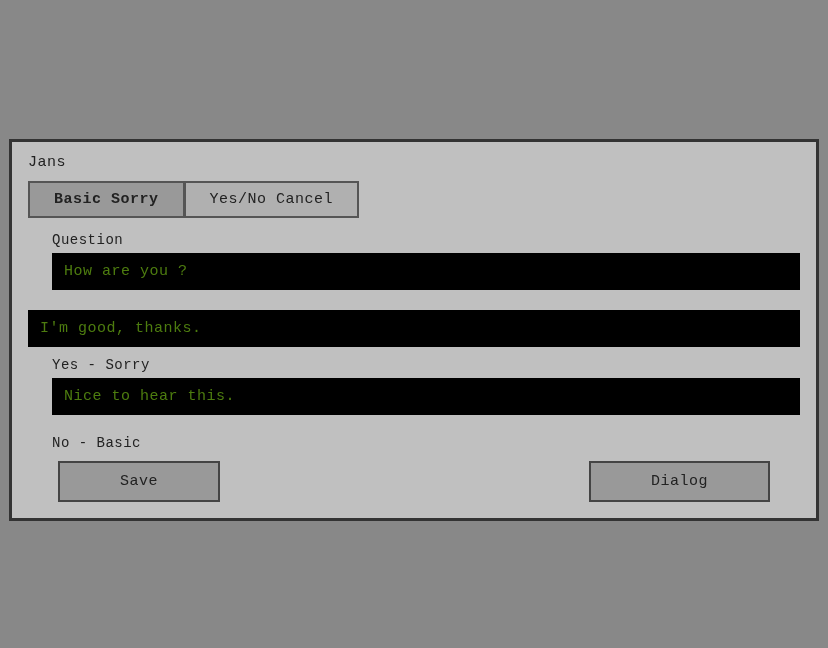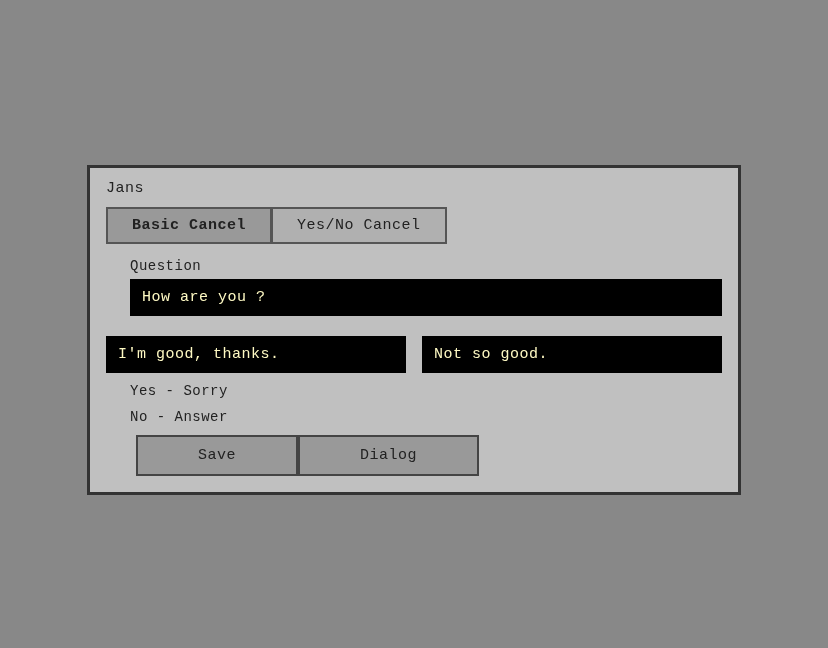--- a/index.html
+++ b/index.html
@@ -14,21 +14,21 @@
       justify-content: center;
       align-items: center;
       width: 828px;
       height: 648px;
       font-family: 'Courier New', Courier, monospace;
     }
 
     .dialog-window {
       background: #c0c0c0;
       border: 3px solid #333;
-      width: 654px;
+      width: 810px;
       padding: 12px 16px 16px 16px;
       margin-top: 12px;
     }
 
     .window-title {
       font-family: 'Courier New', Courier, monospace;
       font-size: 15px;
       color: #222;
       margin-bottom: 10px;
       letter-spacing: 0.5px;
@@ -64,21 +64,21 @@
     .section-label {
       font-family: 'Courier New', Courier, monospace;
       font-size: 14px;
       color: #222;
       margin-bottom: 5px;
       letter-spacing: 0.5px;
     }
 
     .black-field {
       background: #000;
-      color: #fef9c3;
+      color: #4d7c0f;
       font-family: 'Courier New', Courier, monospace;
       font-size: 15px;
       padding: 10px 12px;
       width: 100%;
       border: none;
       outline: none;
       letter-spacing: 0.5px;
       margin-bottom: 10px;
     }
 
@@ -88,20 +88,21 @@
       margin-bottom: 10px;
     }
 
     .answer-row .black-field {
       flex: 1;
       margin-bottom: 0;
     }
 
     .button-row {
       display: flex;
+      justify-content: space-between;
       margin-top: 8px;
       padding: 0 30px;
     }
 
     .btn {
       font-family: 'Courier New', Courier, monospace;
       font-size: 15px;
       padding: 10px 60px;
       background: #999;
       border: 2px solid #444;
@@ -117,43 +118,43 @@
   </style>
 </head>
 <body>
 
 <div class="dialog-window">
 
   <div class="window-title">Jans</div>
 
   <div class="tab-bar">
     <div class="tab active">
-      <span>Basic Cancel</span>
+      <span>Basic Sorry</span>
     </div>
     <div class="tab">
       <span>Yes/No Cancel</span>
     </div>
   </div>
 
   <div class="section-block">
     <div class="section-label">Question</div>
     <input class="black-field" type="text" value="How are you ?" style="">
   </div>
 
   <div class="answer-row">
     <input class="black-field" type="text" value="I'm good, thanks." style="">
-    <input class="black-field" type="text" value="Not so good." style="">
   </div>
 
   <div class="section-block">
     <div class="section-label">Yes - Sorry</div>
+    <input class="black-field" type="text" value="Nice to hear this." style="">
   </div>
 
   <div class="section-block">
-    <div class="section-label">No - Answer</div>
+    <div class="section-label">No - Basic</div>
   </div>
 
   <div class="button-row">
     <button class="btn">Save</button>
     <button class="btn">Dialog</button>
   </div>
 
 </div>
 
 </body></html>

